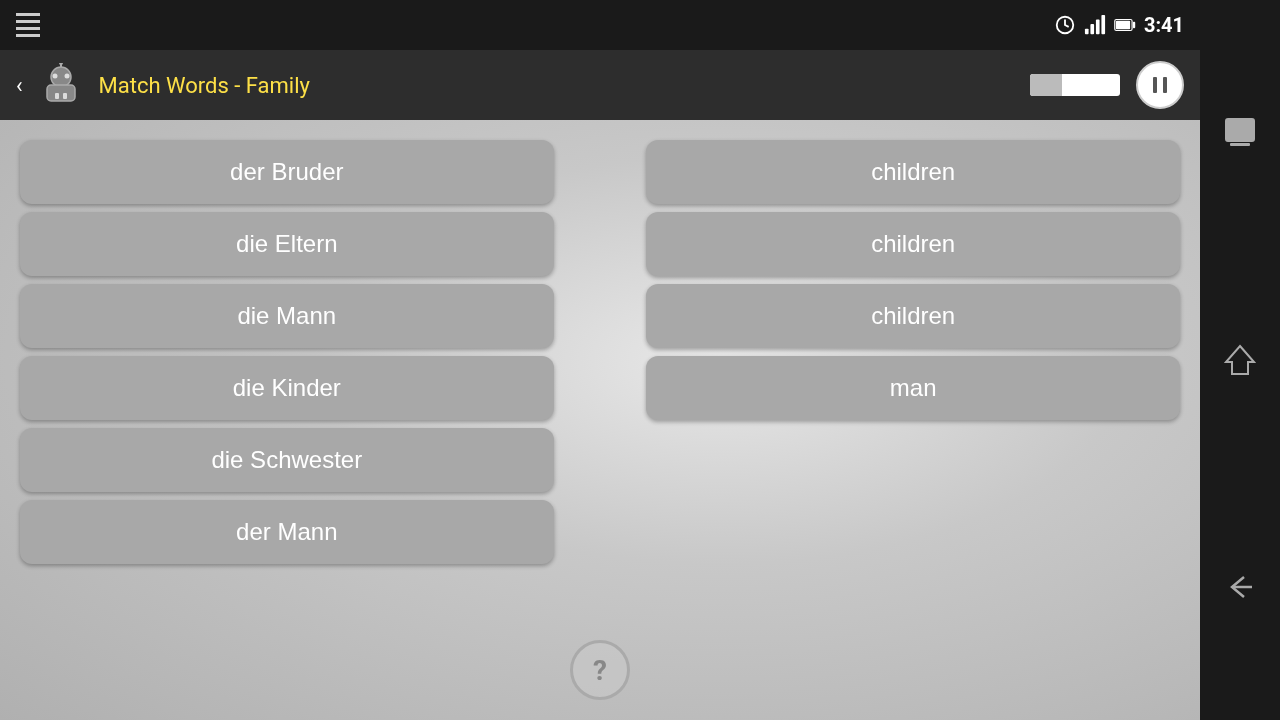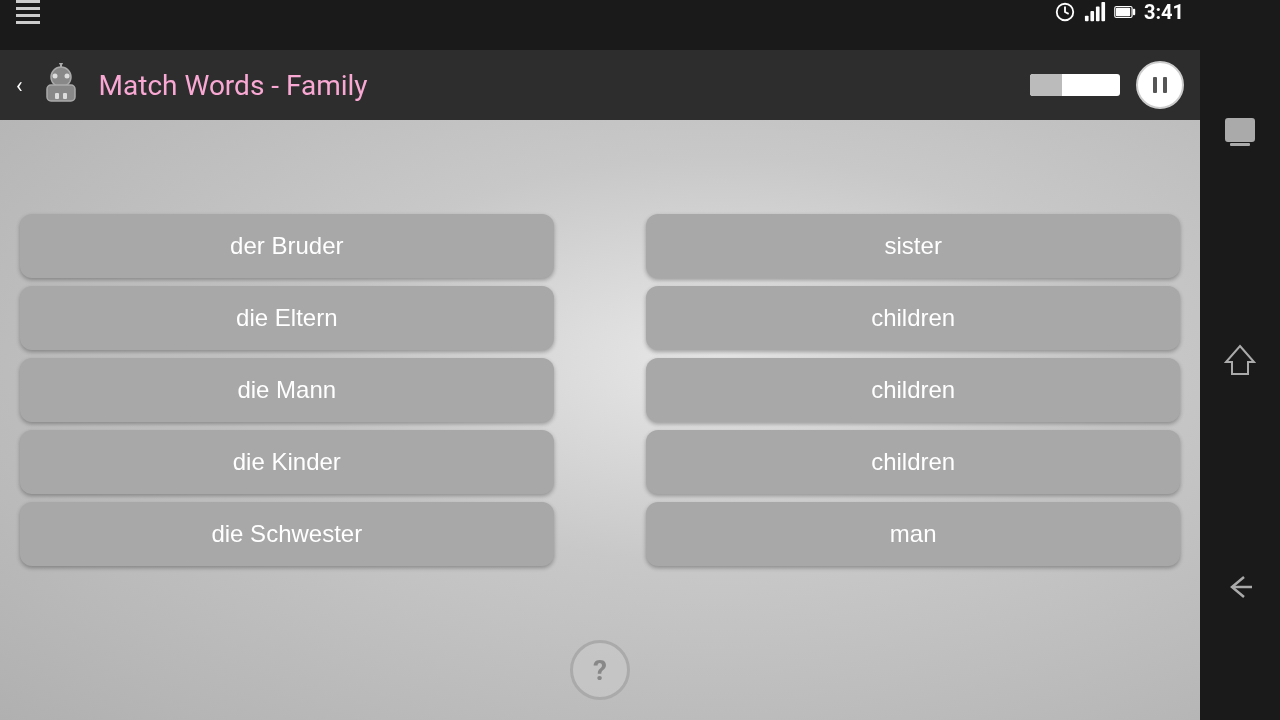--- a/index.html
+++ b/index.html
@@ -23,21 +23,21 @@
       position: relative;
       overflow: hidden;
     }
 
     
     #status-bar {
       width: 100%;
       height: 50px;
       background: #1a1a1a;
       display: flex;
-      align-items: flex-start;
+      align-items: center;
       justify-content: space-between;
       padding: 0 16px;
       flex-shrink: 0;
     }
 
     #status-left {
       display: flex;
       align-items: center;
       gap: 8px;
     }
@@ -90,22 +90,22 @@
       font-size: 22px;
       cursor: pointer;
     }
 
     #app-icon {
       width: 44px;
       height: 44px;
     }
 
     #app-title {
-      color: #f9a8d4;
-      font-size: 28px;
+      color: #fde047;
+      font-size: 22px;
       flex: 1;
     }
 
     #progress-bar-container {
       width: 90px;
       height: 22px;
       background: #fff;
       border-radius: 3px;
       overflow: hidden;
     }
@@ -151,21 +151,20 @@
       background: radial-gradient(ellipse at 60% 40%, #e8e8e8 0%, #c8c8c8 40%, #b0b0b0 100%);
     }
 
     
     #word-columns {
       position: relative;
       z-index: 2;
       width: 100%;
       height: 100%;
       display: flex;
-      align-items: center;
       justify-content: space-between;
       padding: 20px 20px 80px 20px;
       gap: 20px;
     }
 
     .word-column {
       display: flex;
       flex-direction: column;
       gap: 8px;
       width: 46%;
@@ -300,24 +299,24 @@
     <div id="bg-gradient"></div>
 
     <div id="word-columns">
 
       <div class="word-column" id="left-col">
       <button class="word-button">der Bruder</button>
           <button class="word-button">die Eltern</button>
           <button class="word-button">die Mann</button>
           <button class="word-button">die Kinder</button>
           <button class="word-button">die Schwester</button>
+          <button class="word-button">der Mann</button>
         </div>
 
       <div class="word-column" id="right-col">
-      <button class="word-button">sister</button>
           <button class="word-button">children</button>
           <button class="word-button">children</button>
           <button class="word-button">children</button>
           <button class="word-button">man</button>
         </div>
     </div>
 
     <div id="help-button">
       <span>?</span>
     </div>

